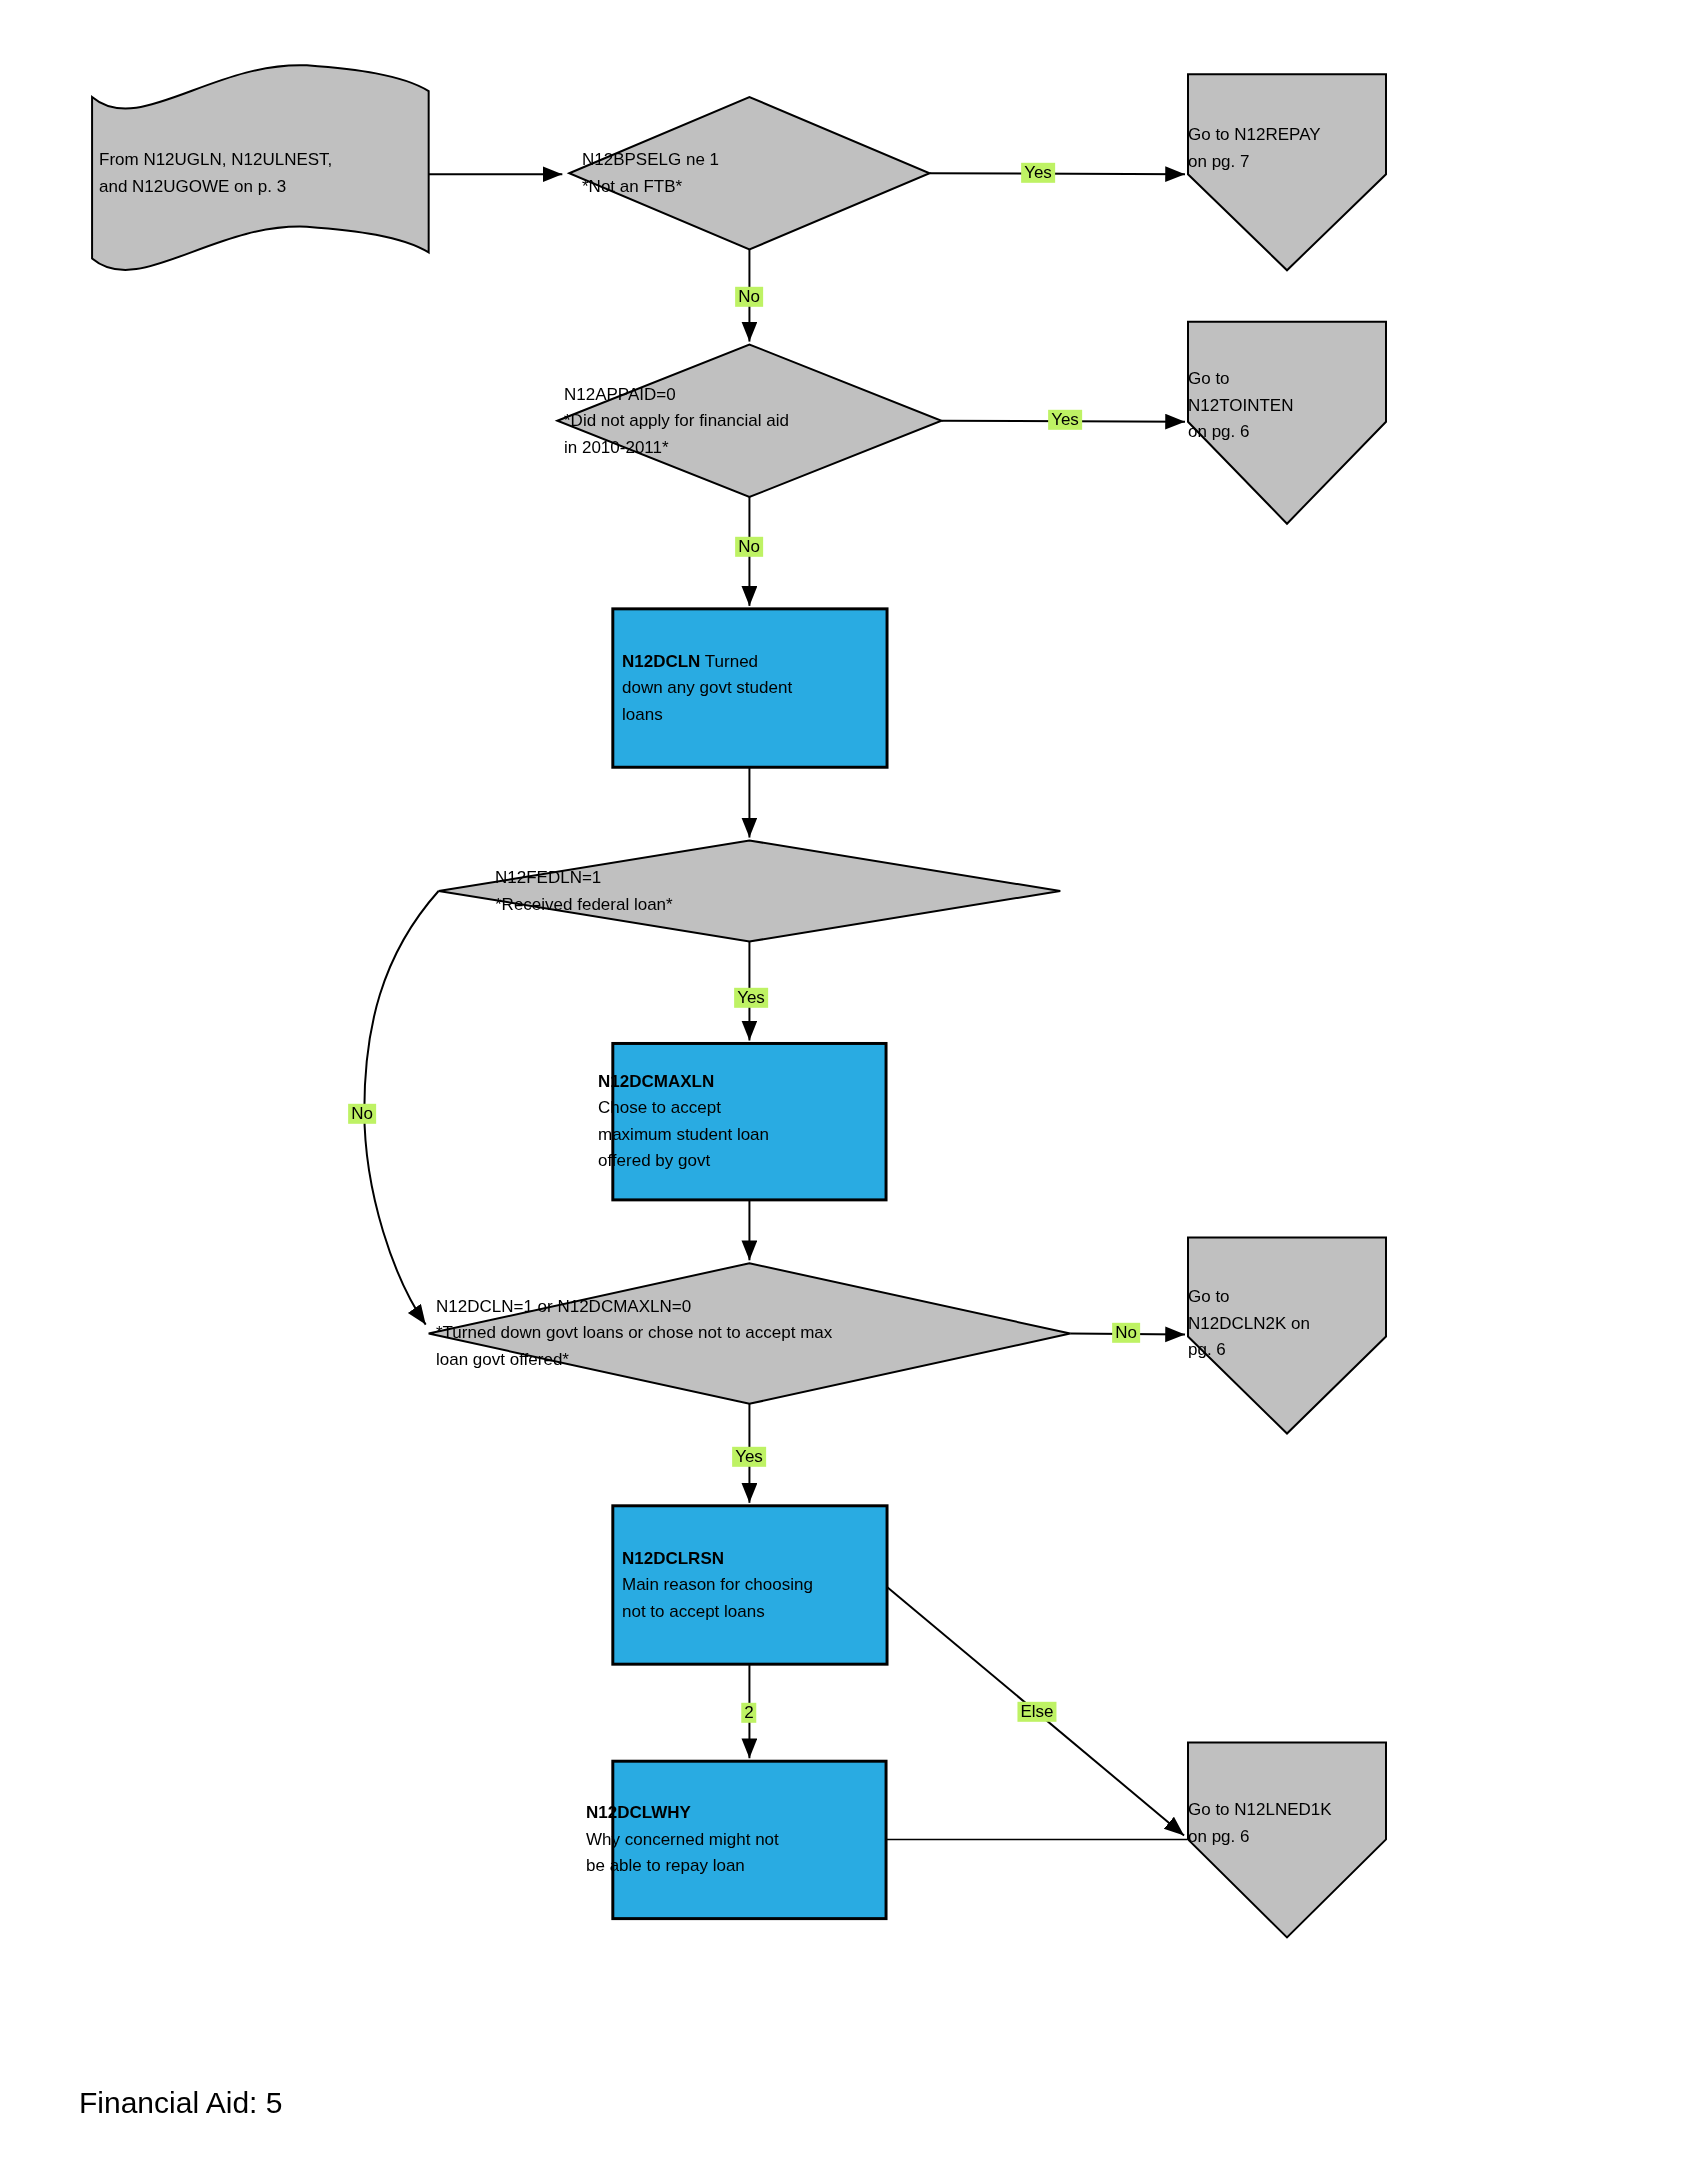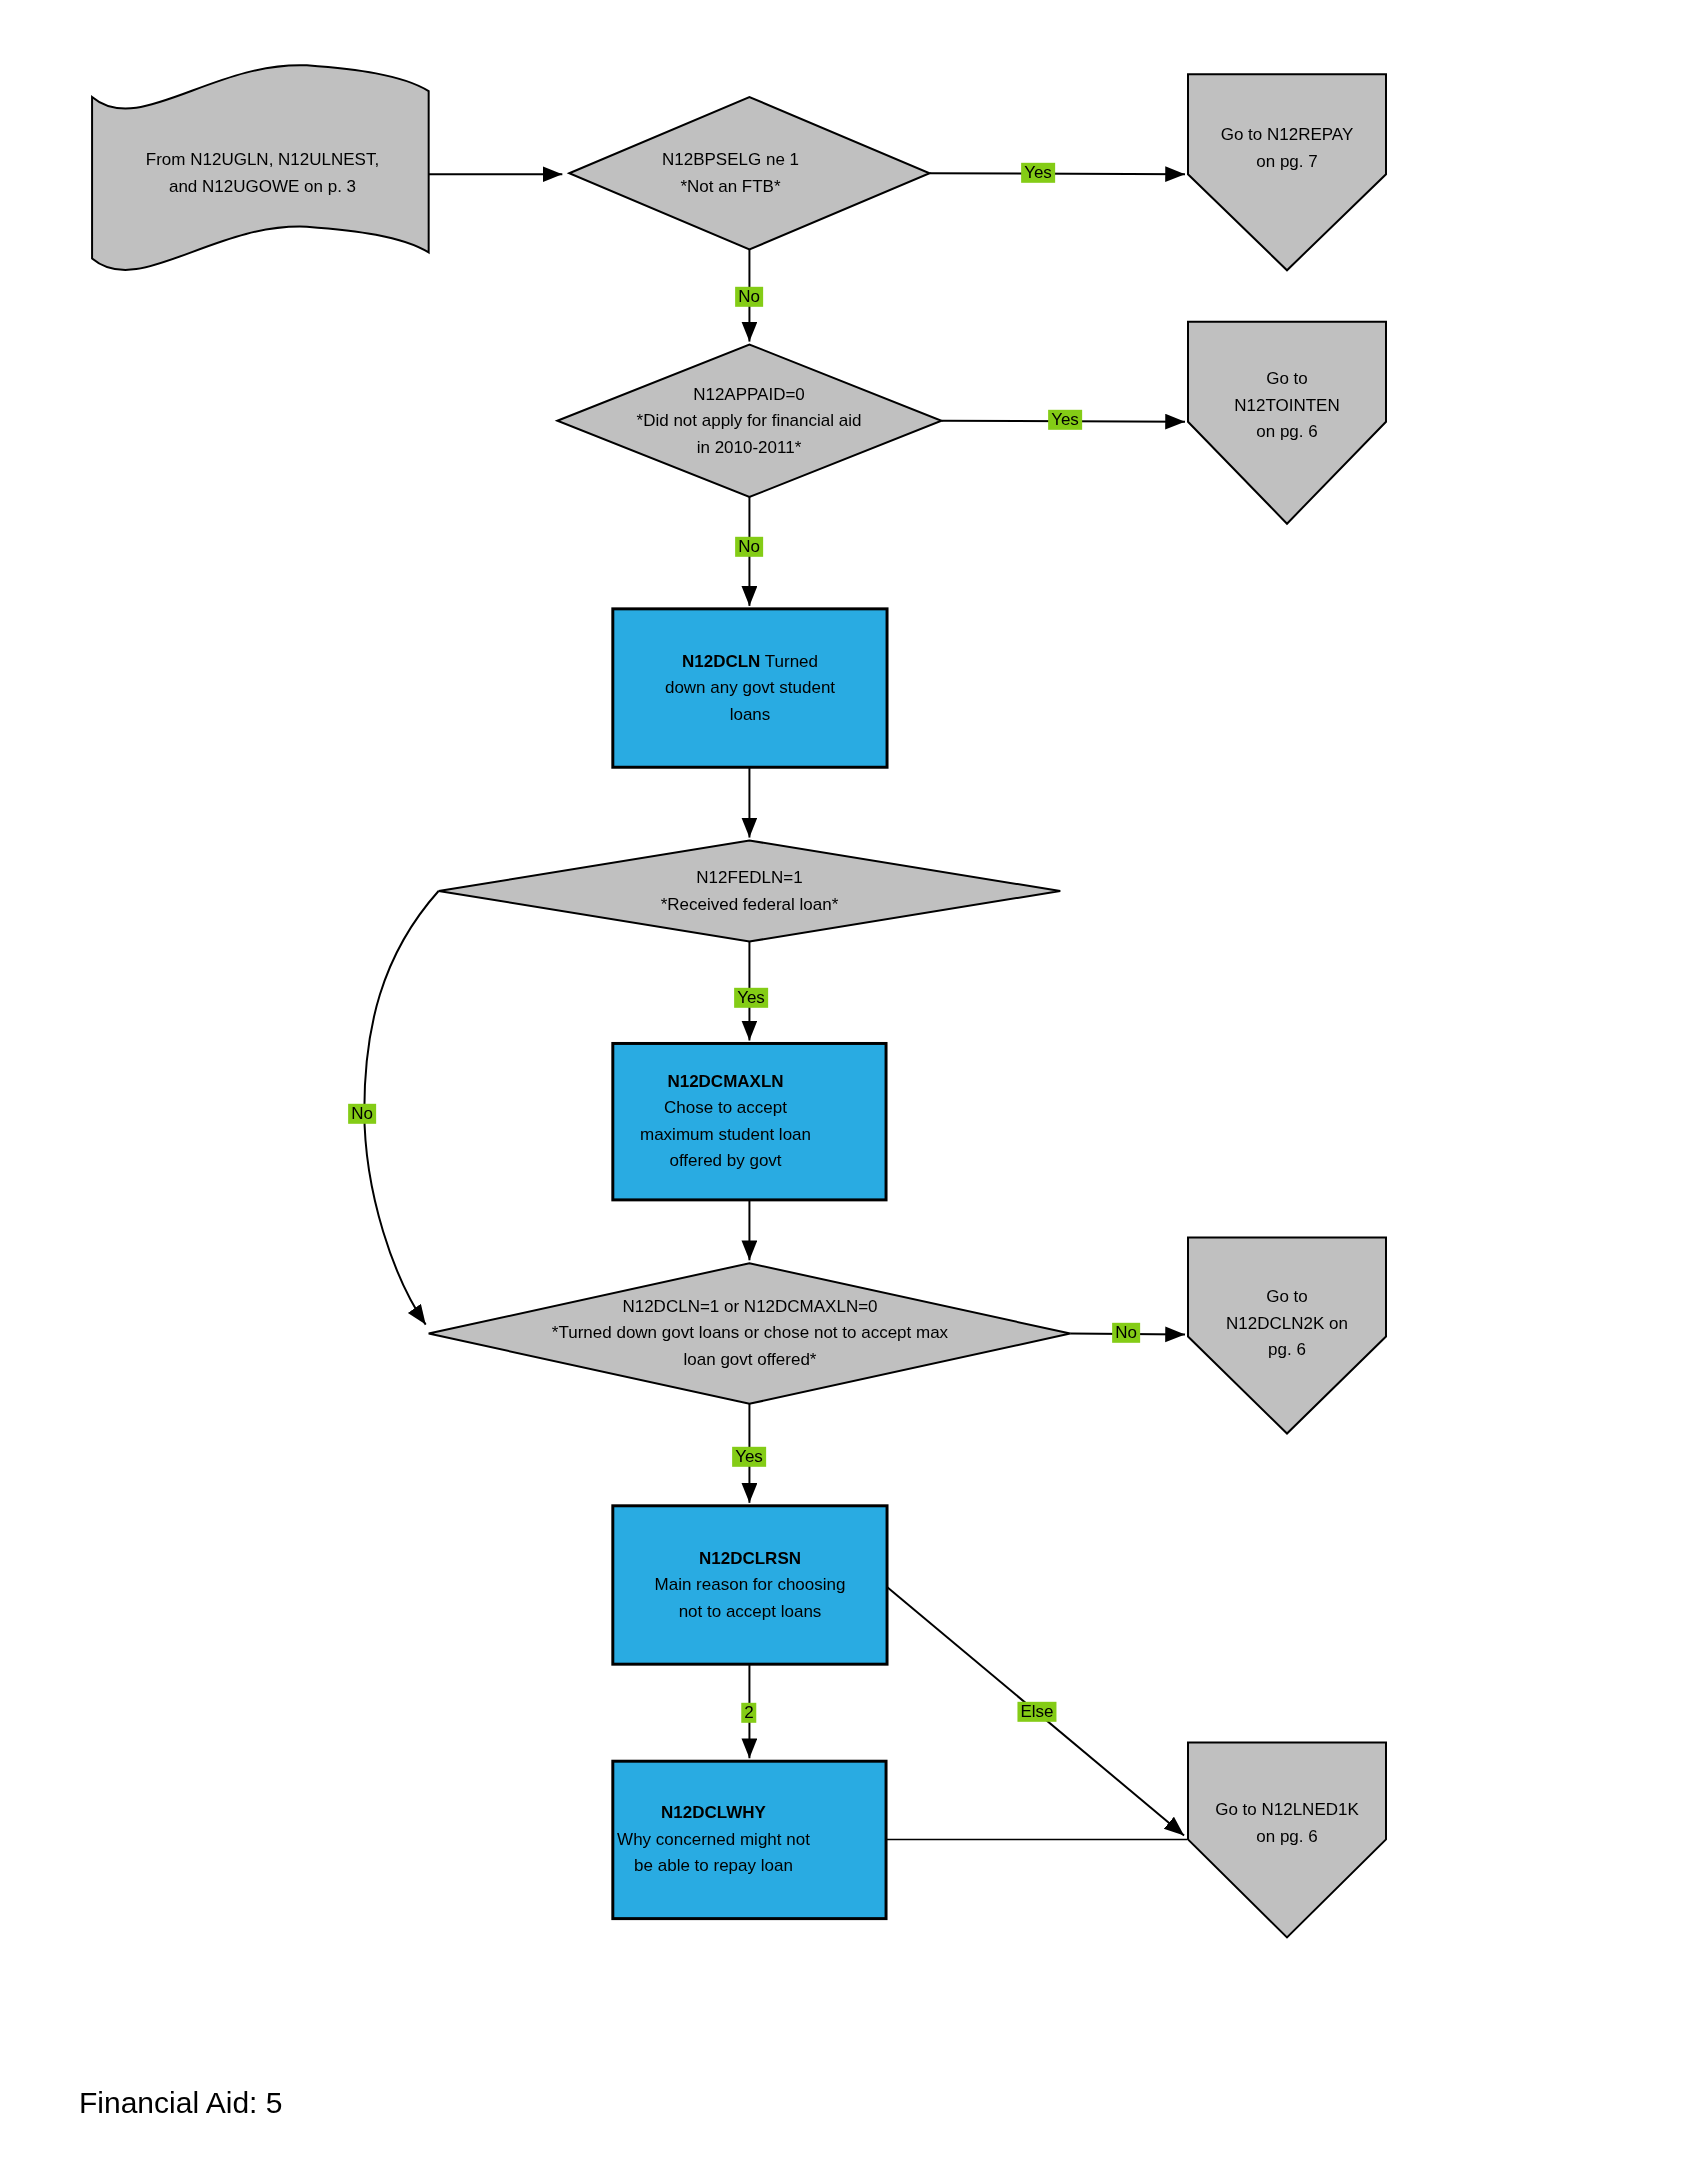--- a/index.html
+++ b/index.html
@@ -8,32 +8,32 @@
     width:1683px; height:2178px;
     background:#ffffff;
     font-family:"Liberation Sans", sans-serif;
     color:#000;
     overflow:hidden;
   }
   #flow-svg { position:absolute; left:0; top:0; }
   .node-text {
     position:absolute;
     display:flex; align-items:center; justify-content:center;
-    text-align:center;
+    text-align:left;
     font-size:17px; line-height:1.55;
     white-space:pre-line;
     pointer-events:none;
   }
   .node-text .inner { width:100%; }
   .name-inline { font-weight:bold; }
   .name-block { font-weight:bold; display:block; }
   .edge-label {
     position:absolute;
     transform:translate(-50%,-50%);
-    background:#84cc16;
+    background:#bef264;
     padding:0 3px;
     font-size:17px; line-height:1.2;
     white-space:nowrap;
   }
   .footer-text {
     position:absolute;
     left:79px; top:2085px;
     font-size:30px; line-height:1.2;
   }
 </style>

